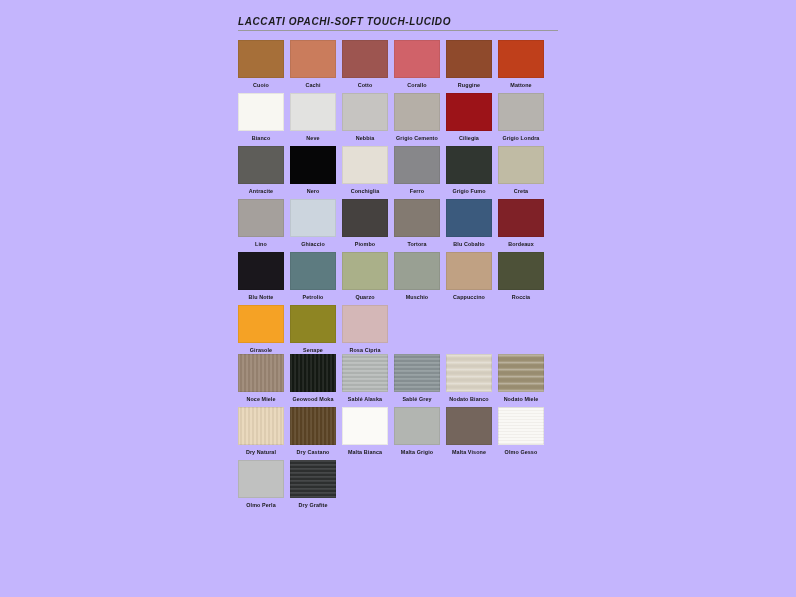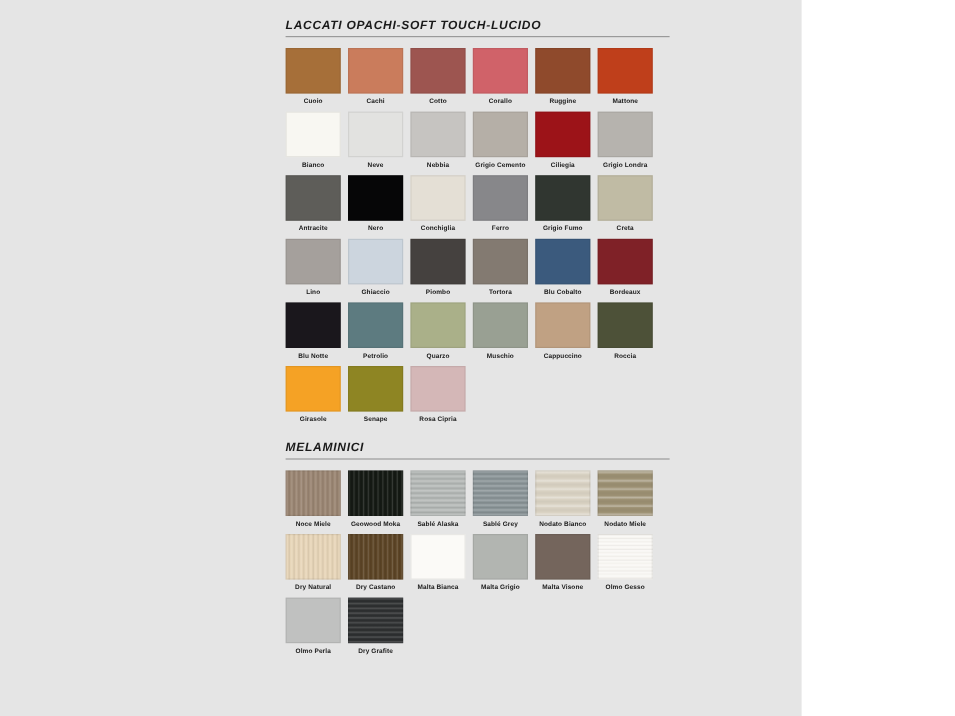--- a/index.html
+++ b/index.html
@@ -8,23 +8,23 @@
     background: #ffffff;
   }
   body {
     width: 796px;
     height: 597px;
     font-family: "Liberation Sans", sans-serif;
     overflow: hidden;
   }
   #page {
     position: relative;
-    width: 668px;
+    width: 796px;
     height: 597px;
-    background: #e5e5e5;
+    background: #c4b5fd;
   }
   .content {
     position: absolute;
     left: 238px;
     top: 16px;
     width: 320px;
   }
   .section-header {
     font-size: 10px;
     font-weight: bold;
@@ -243,21 +243,20 @@
             <div class="chip-label">Senape</div>
           </div>
           <div class="swatch-cell">
             <div class="chip" style="background-color: rgb(212, 183, 183);"></div>
             <div class="chip-label">Rosa Cipria</div>
           </div>
         </div>
     </div>
 
     <div class="section">
-      <div class="section-header second">MELAMINICI</div>
       <div class="swatch-grid">
           <div class="swatch-cell">
             <div class="chip grain-v" style="background-color: rgb(155, 134, 115);"></div>
             <div class="chip-label">Noce Miele</div>
           </div>
           <div class="swatch-cell">
             <div class="chip grain-v" style="background-color: rgb(21, 26, 20);"></div>
             <div class="chip-label">Geowood Moka</div>
           </div>
           <div class="swatch-cell">

